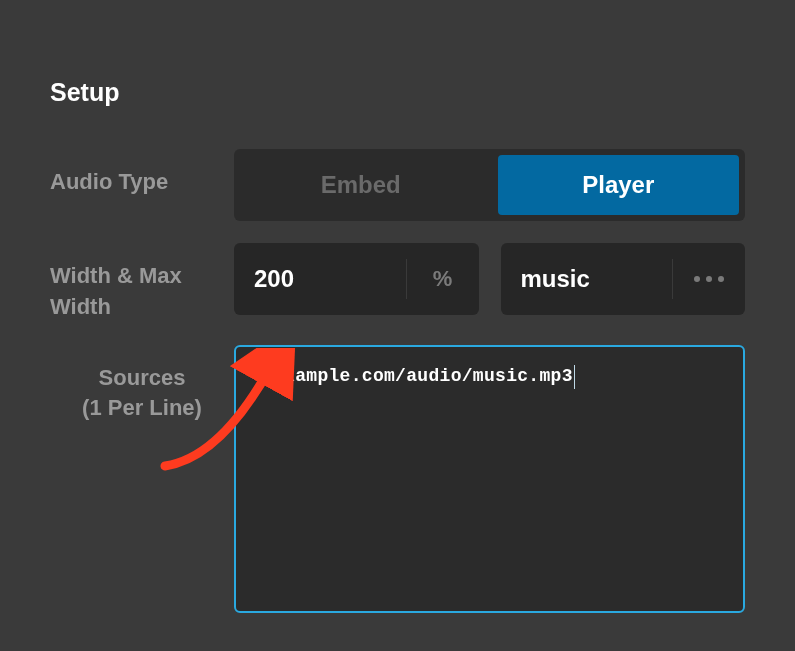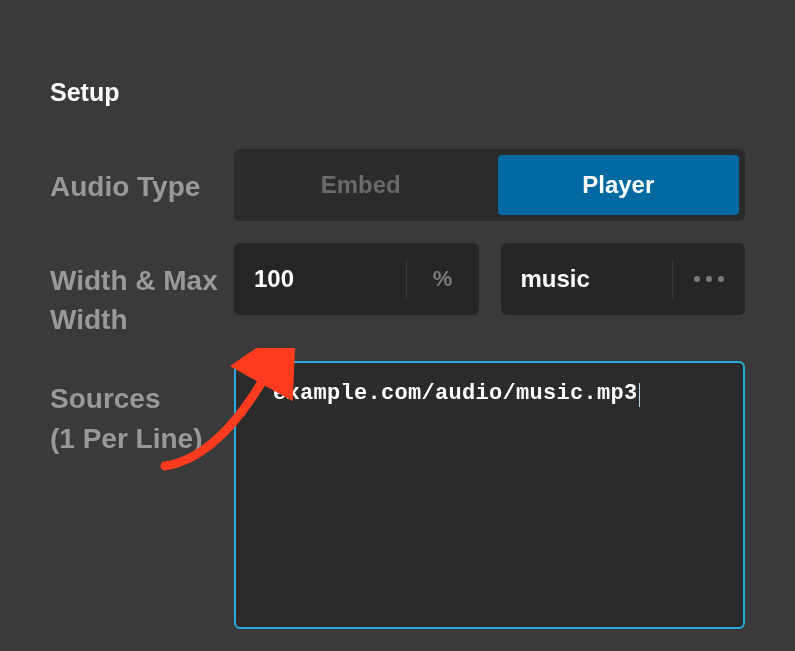--- a/index.html
+++ b/index.html
@@ -18,21 +18,21 @@
       margin-bottom: 42px;
       margin-top: 36px;
     }
     .form-row {
       display: flex;
       margin-bottom: 22px;
     }
     .form-label {
       width: 184px;
       color: #999999;
-      font-size: 28px;
+      font-size: 22px;
       font-weight: 600;
       padding-top: 18px;
       line-height: 1.4;
     }
     .form-control {
       flex: 1;
     }
     .toggle-group {
       display: flex;
       background: #2b2b2b;
@@ -109,21 +109,21 @@
     .textarea-wrap {
       background: #2b2b2b;
       border: 2px solid #2aa9e0;
       border-radius: 6px;
       padding: 18px 20px;
       height: 268px;
     }
     .textarea-content {
       color: #ffffff;
       font-family: Consolas, Menlo, "Courier New", monospace;
-      font-size: 22px;
+      font-size: 18px;
       font-weight: 600;
       letter-spacing: 0.3px;
       white-space: nowrap;
       margin-left: 17px;
     }
     .cursor-bar {
       display: inline-block;
       width: 1px;
       height: 24px;
       background: #bfd9e6;
@@ -153,39 +153,39 @@
     </div>
   </div>
 </div>
 
 <div class="form-row">
   <div class="form-label" style="white-space: pre-line;">Width &amp; Max
 Width</div>
   <div class="form-control">
     <div class="input-pair">
       <div class="input-with-unit">
-        <div class="input-value">100</div>
+        <div class="input-value">200</div>
         <div class="divider"></div>
         <div class="unit-label">%</div>
       </div>
       <div class="input-with-unit">
         <div class="input-value">music</div>
         <div class="divider"></div>
         <div class="dots">
           <span></span>
             <span></span>
             <span></span>
         </div>
       </div>
     </div>
   </div>
 </div>
 
 <div class="form-row">
-  <div class="form-label" style="white-space: pre-line;">Sources
+  <div class="form-label" style="white-space: pre-line; text-align: center;">Sources
 (1 Per Line)</div>
   <div class="form-control">
     <div class="textarea-wrap">
       <span class="textarea-content">example.com/audio/music.mp3</span><span class="cursor-bar"></span>
     </div>
   </div>
 </div>
 
 <svg class="arrow-svg" viewBox="0 0 160 140">
   <defs>

